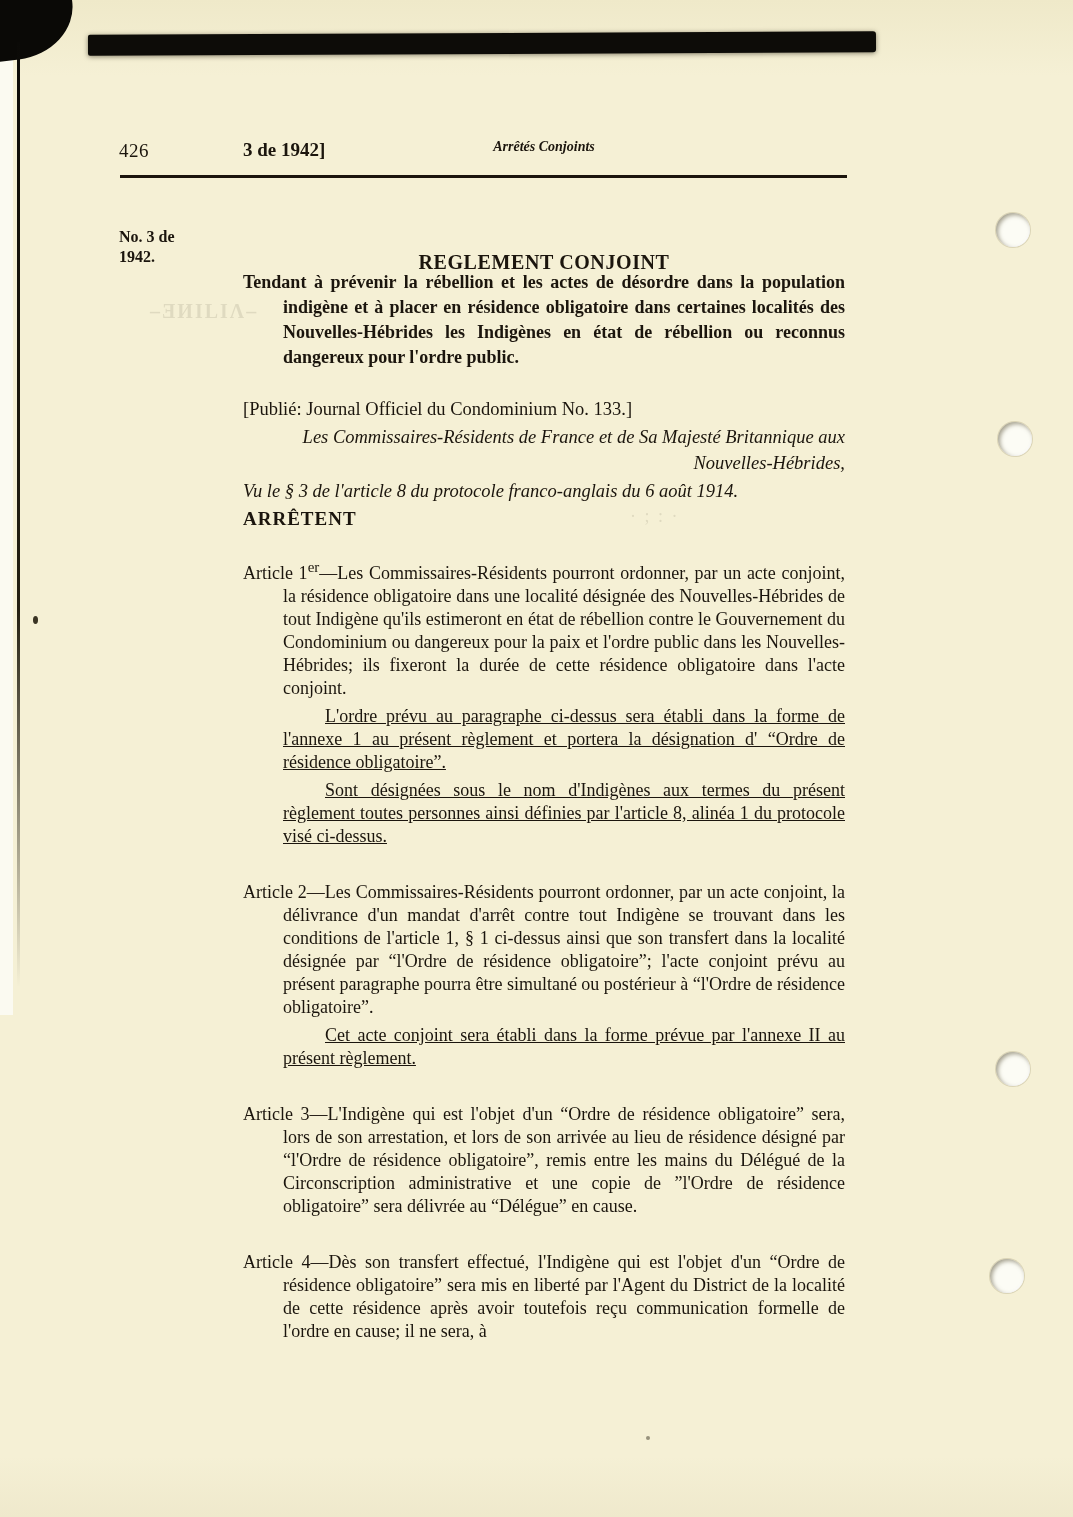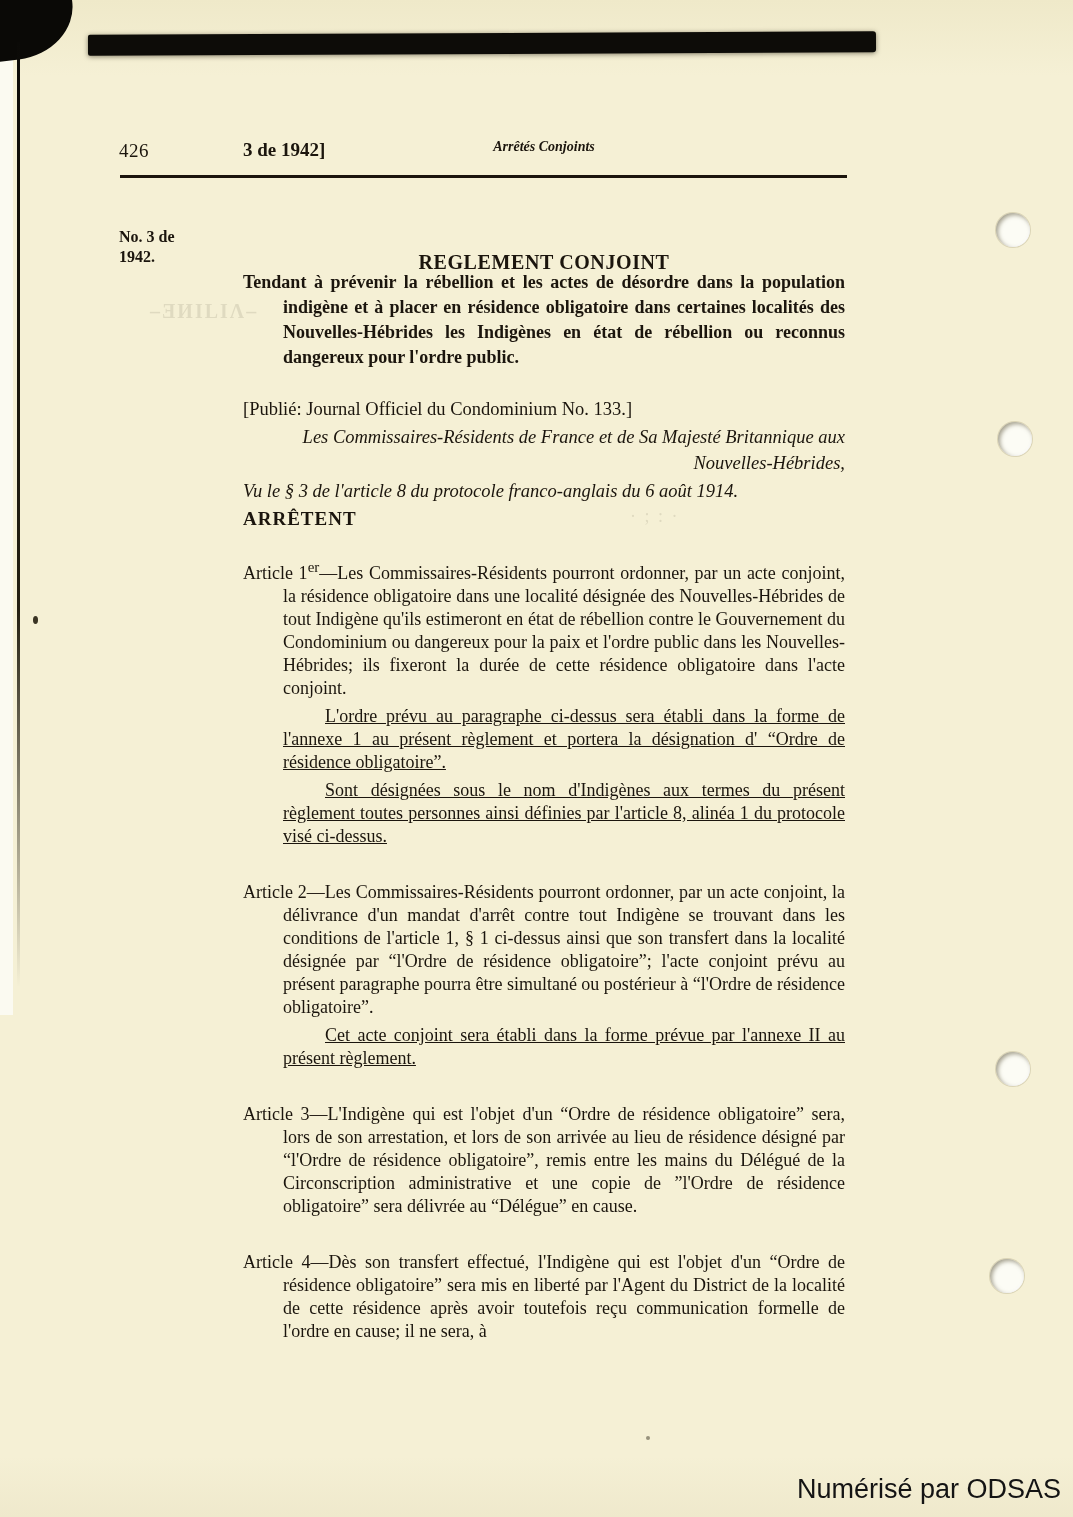--- a/index.html
+++ b/index.html
@@ -114,15 +114,14 @@
   <div class="top-bar"></div>
   <div class="edge-line"></div>
   <div class="speck speck-1"></div>
   <div class="speck speck-2"></div>
 
   <div class="punch-hole hole-1"></div>
   <div class="punch-hole hole-2"></div>
   <div class="punch-hole hole-3"></div>
   <div class="punch-hole hole-4"></div>
 
-  <div class="txt scan-footer">Numérisé par ODSAS</div>
 
 </div>
 
 </body></html>

